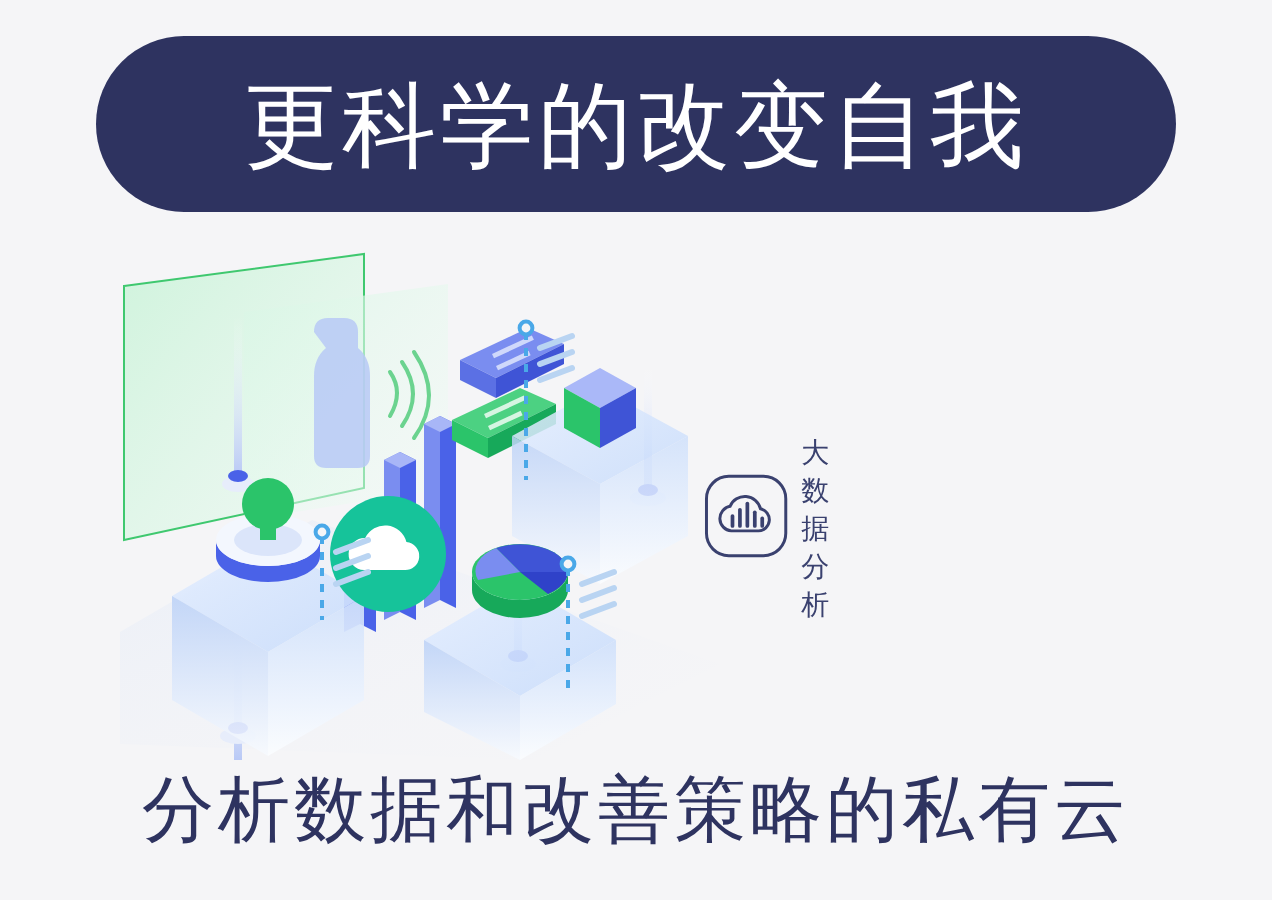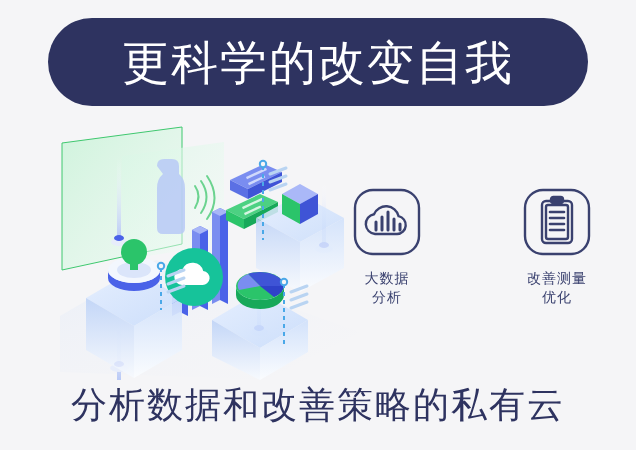--- a/index.html
+++ b/index.html
@@ -26,21 +26,21 @@
   }
 
   
   .tagline{
     position:absolute;left:0;top:381px;width:636px;text-align:center;
     color:#2e3360;font-size:36px;letter-spacing:2px;white-space:nowrap;
   }
 
   
   .features{position:absolute;left:352px;top:188px;width:240px;height:140px;display:flex;justify-content:space-between;}
-  .feature{width:70px;display:flex;flex-direction:column;align-items:center;}
+  .feature{width:70px;display:flex;align-items:center;}
   .feature-icon{width:68px;height:68px;}
   .feature-label{margin-top:13px;text-align:center;color:#3a416f;font-size:14px;line-height:19px;letter-spacing:1px;}
 
   
   .illustration{position:absolute;left:60px;top:120px;width:300px;height:260px;}
   .illu-svg{display:block;}
 </style>
 </head>
 <body>
 
@@ -236,37 +236,19 @@
           <line x1="41" y1="42" x2="41" y2="31"></line>
           <line x1="47" y1="42" x2="47" y2="36"></line>
         </g>
       </svg>
       <div class="feature-label">
         <div>大数据</div>
         <div>分析</div>
       </div>
     </div>
 
-    <div class="feature">
-      <svg class="feature-icon" viewBox="0 0 68 68" fill="none" stroke="#3a416f" stroke-width="2.4">
-        <rect x="2" y="2" width="64" height="64" rx="18"></rect>
-        <rect x="19" y="13" width="30" height="42" rx="4"></rect>
-        <rect x="23" y="17" width="22" height="34" rx="2"></rect>
-        <rect x="28" y="9" width="12" height="6" rx="2.4" fill="#3a416f"></rect>
-        <g stroke-width="2.6" stroke-linecap="round">
-          <line x1="27" y1="24" x2="41" y2="24"></line>
-          <line x1="27" y1="30" x2="41" y2="30"></line>
-          <line x1="27" y1="36" x2="41" y2="36"></line>
-          <line x1="27" y1="42" x2="41" y2="42"></line>
-        </g>
-      </svg>
-      <div class="feature-label">
-        <div>改善测量</div>
-        <div>优化</div>
-      </div>
-    </div>
 
 
   </div>
 
   <div class="tagline">分析数据和改善策略的私有云</div>
 
 </div>
 
 </body></html>

